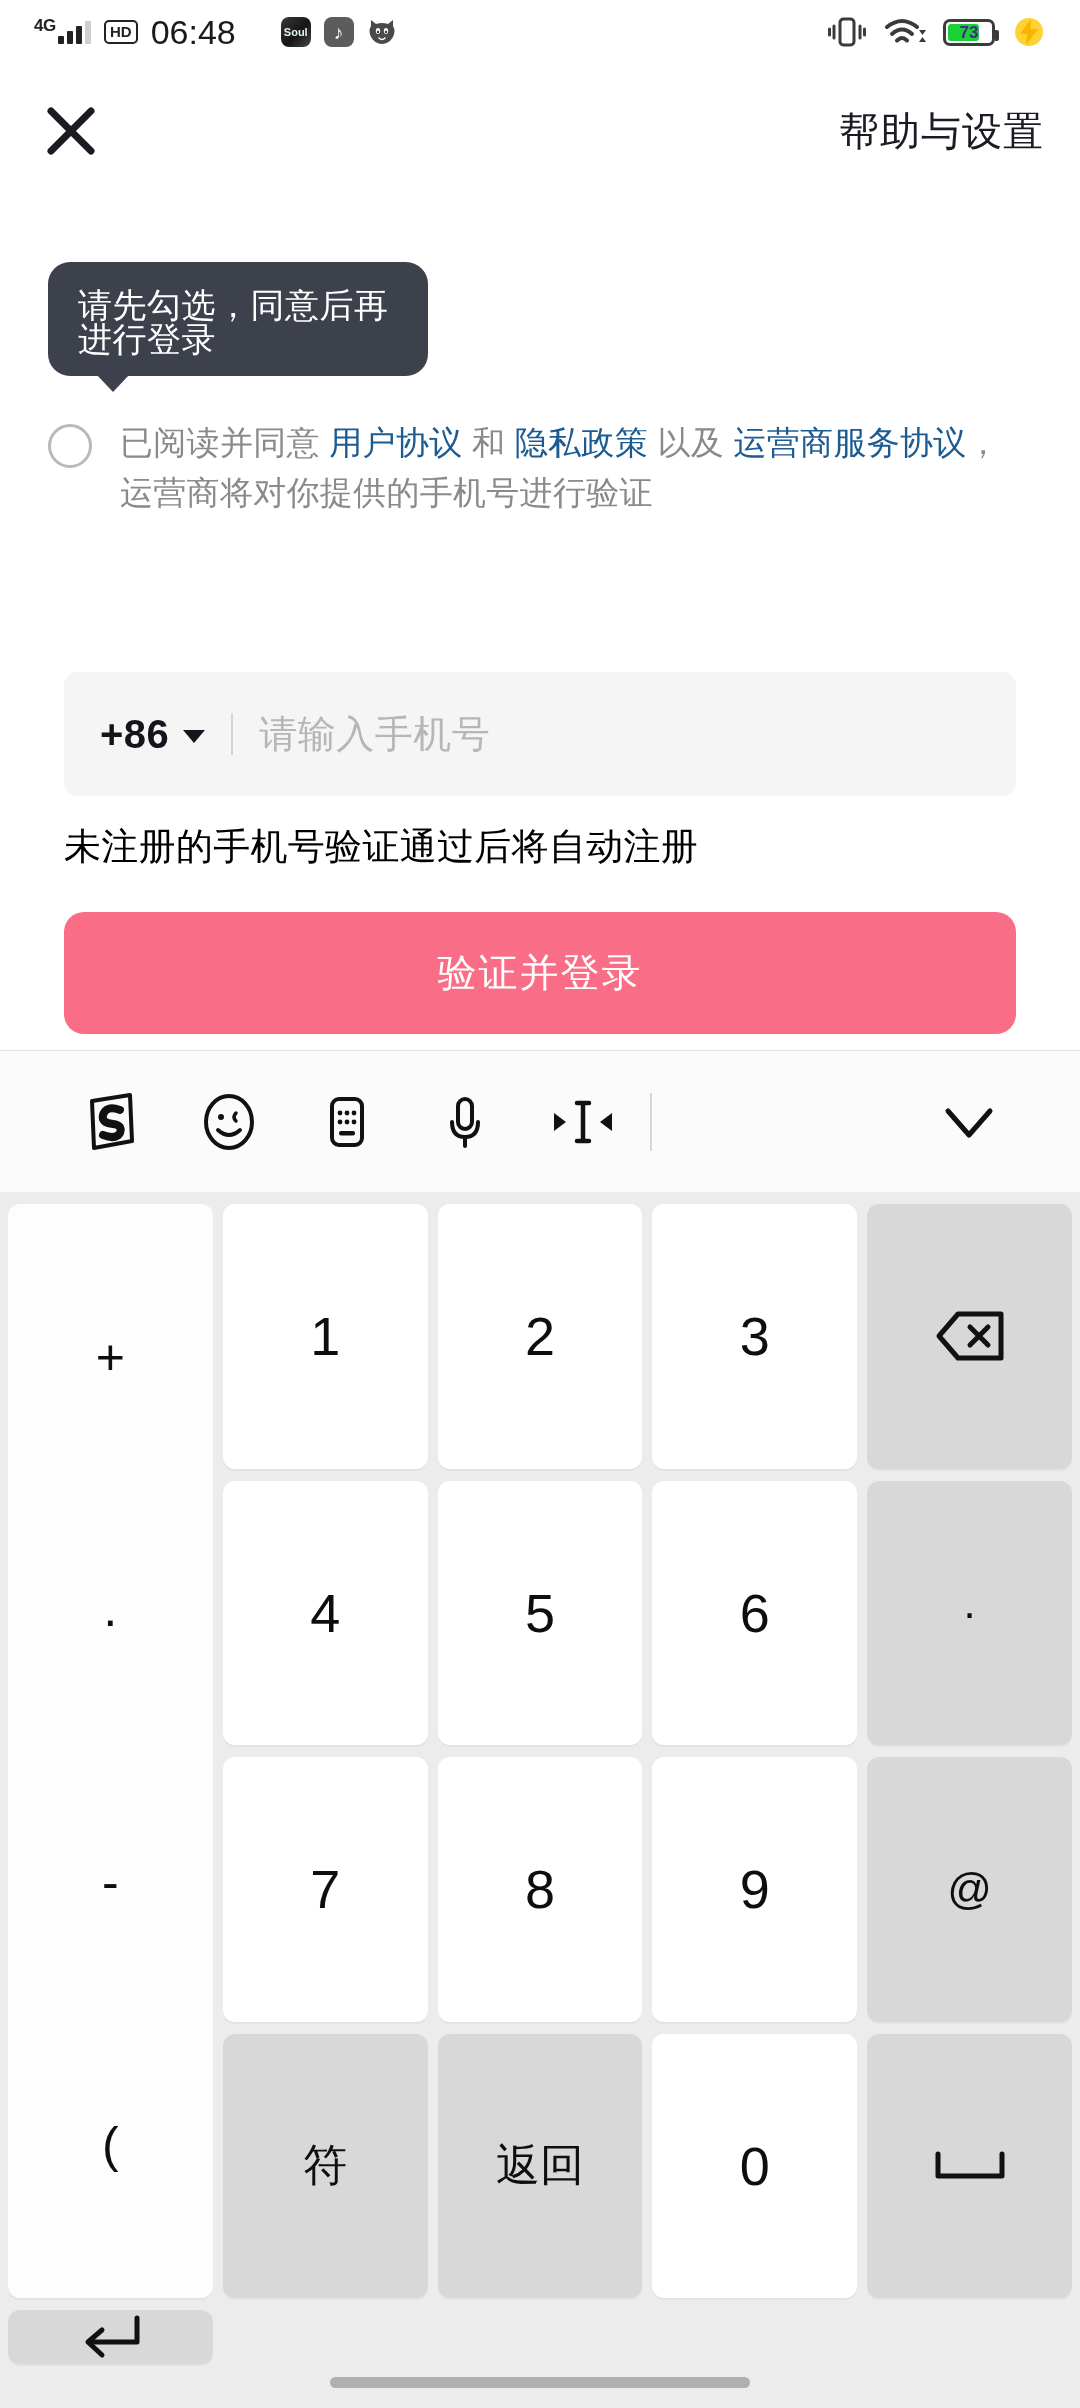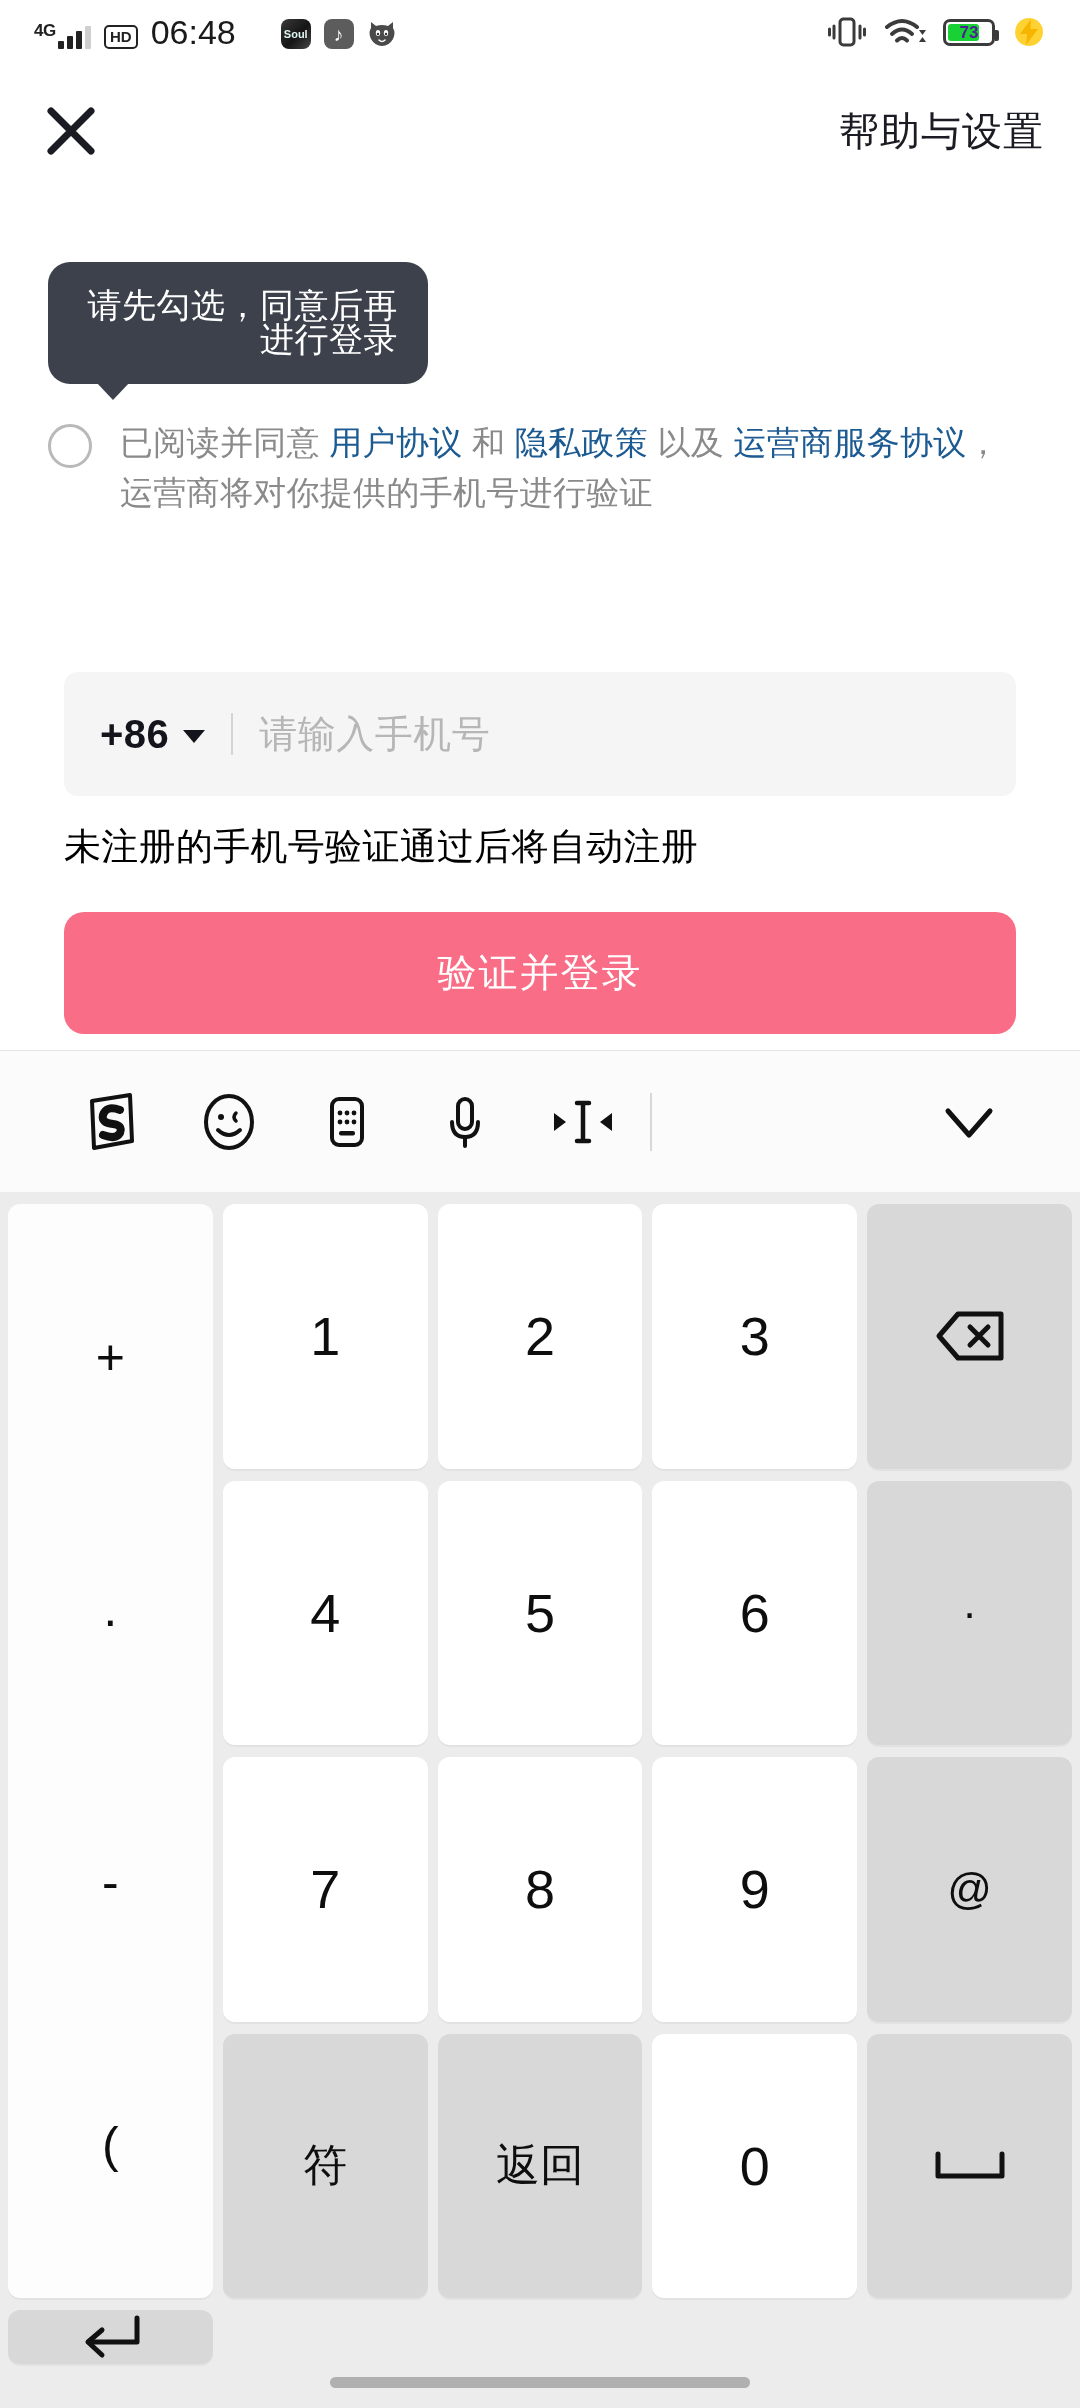--- a/index.html
+++ b/index.html
@@ -10,21 +10,21 @@
     position:relative;
     overflow:hidden;
   }
 
   
   .statusbar{
     position:absolute; top:0; left:0; width:1080px; height:64px;
     display:flex; align-items:center; justify-content:space-between;
     padding:0 34px;
   }
-  .sb-left{ display:flex; align-items:flex-end; gap:13px; }
+  .sb-left{ display:flex; align-items:center; gap:13px; }
   .sb-right{ display:flex; align-items:center; gap:17px; }
 
   .net-grp{ display:flex; align-items:flex-end; position:relative; padding-left:2px;}
   .net-label{
     position:absolute; left:0; top:-5px;
     font-size:17px; font-weight:700; color:#222; letter-spacing:-.5px;
   }
   .bars{ display:flex; align-items:flex-end; gap:3px; margin-left:22px; }
   .bars i{ width:6px; background:#222; border-radius:1px; display:block; }
   .bars i:nth-child(1){ height:8px;}
@@ -73,25 +73,24 @@
   }
   .close-btn{ width:70px; height:70px; display:flex; align-items:center; justify-content:center; }
   .close-btn svg{ display:block; }
   .help-link{ font-size:40px; color:#1b1b23; letter-spacing:1px; }
 
   
   .tooltip{
     position:absolute; top:262px; left:48px;
     background:#3d414c; color:#fff;
     border-radius:22px;
-    padding:26px 30px 28px;
+    padding:26px 30px 20px;
     font-size:34px; line-height:1;
     max-width:380px;
     letter-spacing:.5px;
-    text-align:right;
   }
   .tooltip:after{
     content:""; position:absolute; left:48px; bottom:-16px;
     border-left:17px solid transparent; border-right:17px solid transparent;
     border-top:18px solid #3d414c;
   }
 
   
   .agree{
     position:absolute; top:418px; left:48px; width:984px;

